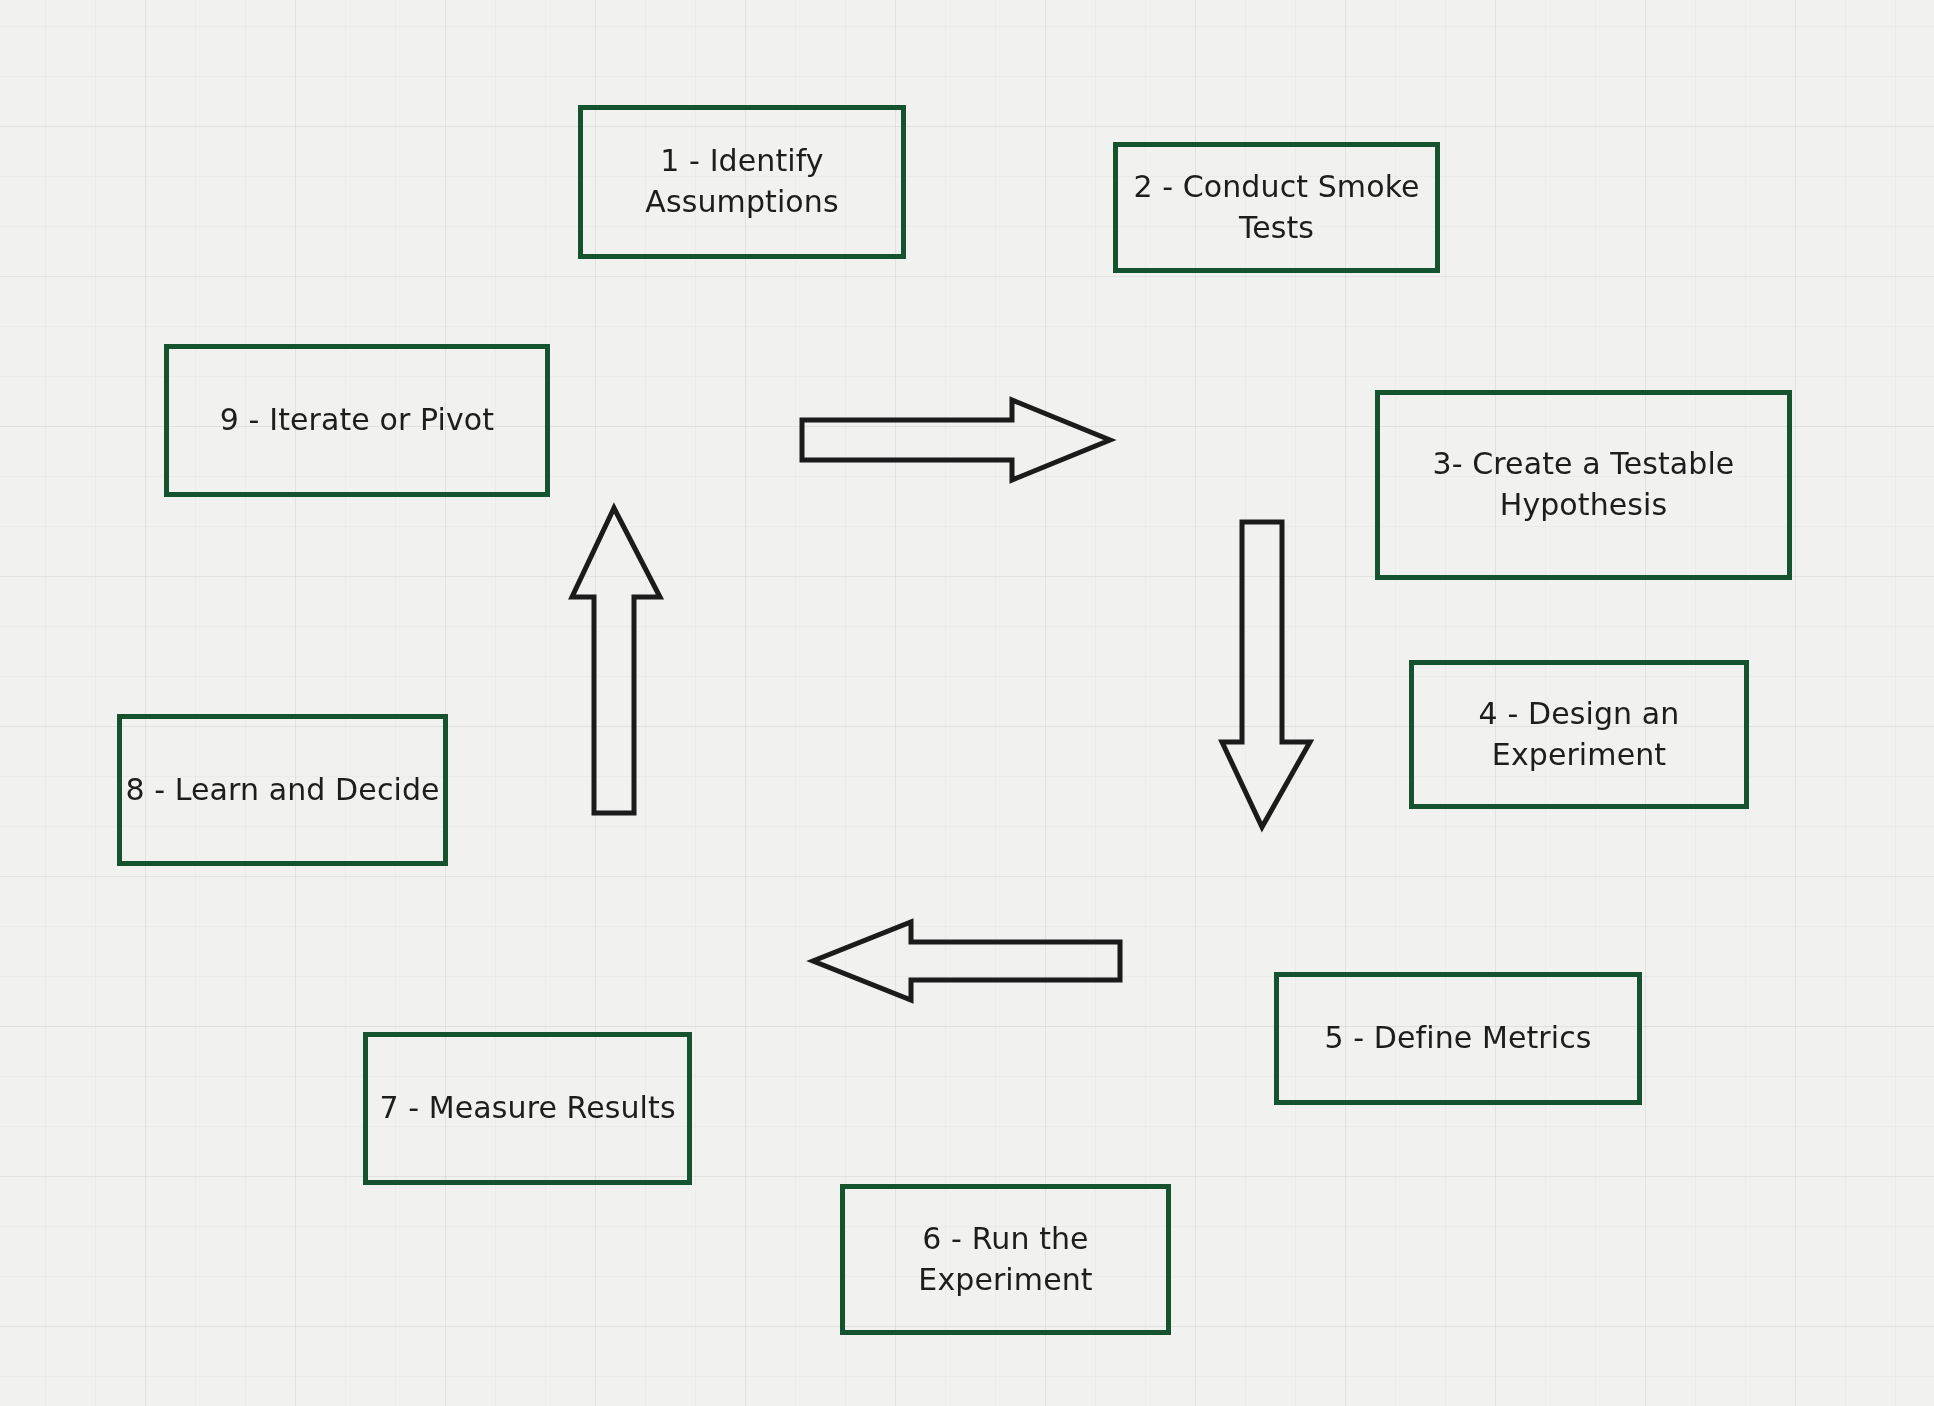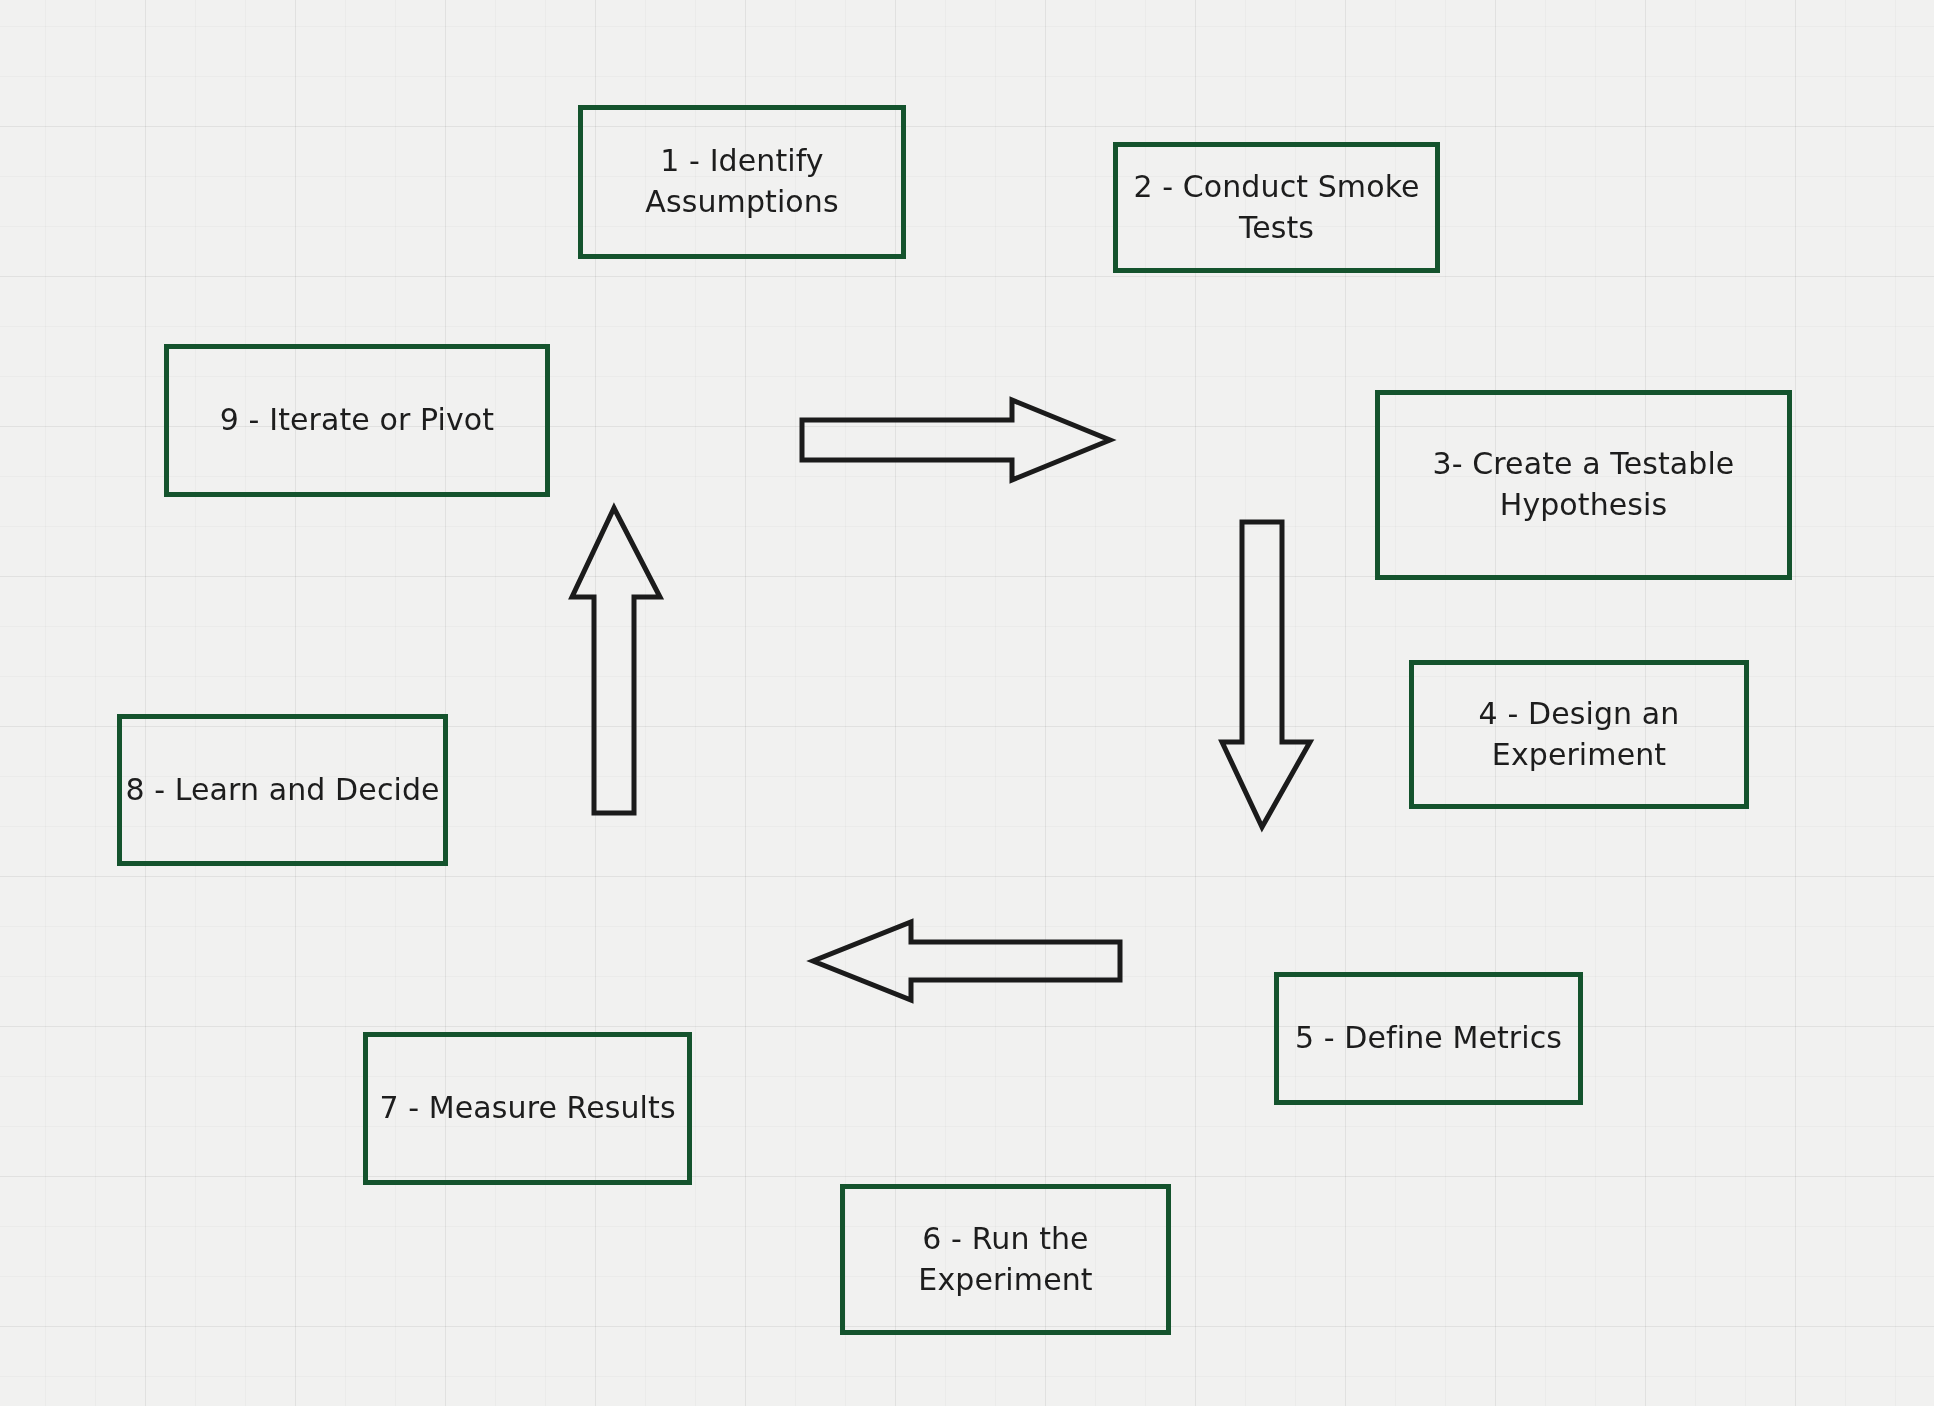--- a/index.html
+++ b/index.html
@@ -94,21 +94,21 @@
   </div>
 
   <div class="node" style="left:1375px; top:390px; width:417px; height:190px;">
     <span class="label">3- Create a Testable Hypothesis</span>
   </div>
 
   <div class="node" style="left:1409px; top:660px; width:340px; height:149px;">
     <span class="label">4 - Design an Experiment</span>
   </div>
 
-  <div class="node" style="left:1274px; top:972px; width:309px; height:133px;">
+  <div class="node" style="left:1274px; top:972px; width:368px; height:133px;">
     <span class="label">5 - Define Metrics</span>
   </div>
 
   <div class="node" style="left:840px; top:1184px; width:331px; height:151px;">
     <span class="label">6 - Run the Experiment</span>
   </div>
 
   <div class="node" style="left:363px; top:1032px; width:329px; height:153px;">
     <span class="label">7 - Measure Results</span>
   </div>

